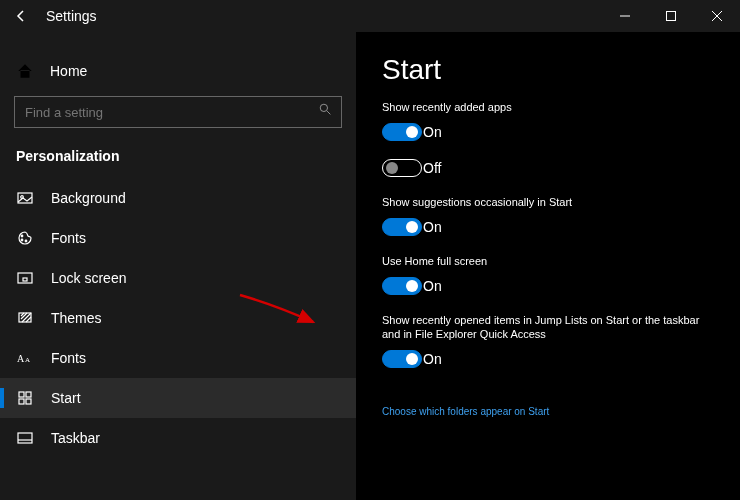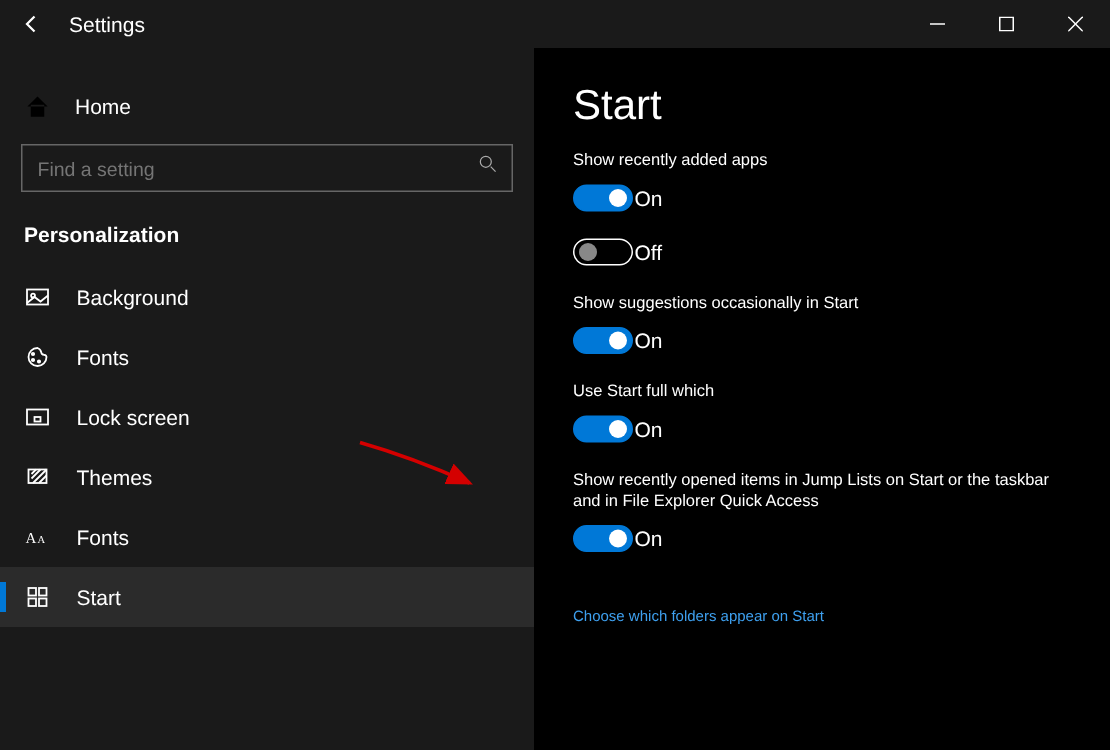--- a/index.html
+++ b/index.html
@@ -247,20 +247,29 @@
         <span class="icon">
             <svg viewBox="0 0 16 16">
               <rect x="2" y="2" width="5" height="5"></rect>
               <rect x="9" y="2" width="5" height="5"></rect>
               <rect x="2" y="9" width="5" height="5"></rect>
               <rect x="9" y="9" width="5" height="5"></rect>
             </svg>
           </span>
         <span>Start</span>
       </li>
+      <li>
+        <span class="icon">
+            <svg viewBox="0 0 16 16">
+              <rect x="1" y="3" width="14" height="10"></rect>
+              <line x1="1" y1="10" x2="15" y2="10"></line>
+            </svg>
+          </span>
+        <span>Taskbar</span>
+      </li>
     </ul>
   </div>
 
   <div class="main">
     <div class="page-title">Start</div>
 
     <div class="setting">
       <div class="setting-label">Show recently added apps</div>
       <div class="toggle-row">
         <div class="toggle on">
@@ -283,21 +292,21 @@
       <div class="setting-label">Show suggestions occasionally in Start</div>
       <div class="toggle-row">
         <div class="toggle on">
             <div class="knob"></div>
           </div>
         <span class="toggle-state">On</span>
       </div>
     </div>
 
     <div class="setting">
-      <div class="setting-label">Use Start full which</div>
+      <div class="setting-label">Use Home full screen</div>
       <div class="toggle-row">
         <div class="toggle on">
             <div class="knob"></div>
           </div>
         <span class="toggle-state">On</span>
       </div>
     </div>
 
     <div class="setting">
       <div class="setting-label">Show recently opened items in Jump Lists on Start or the taskbar and in File Explorer Quick Access</div>

